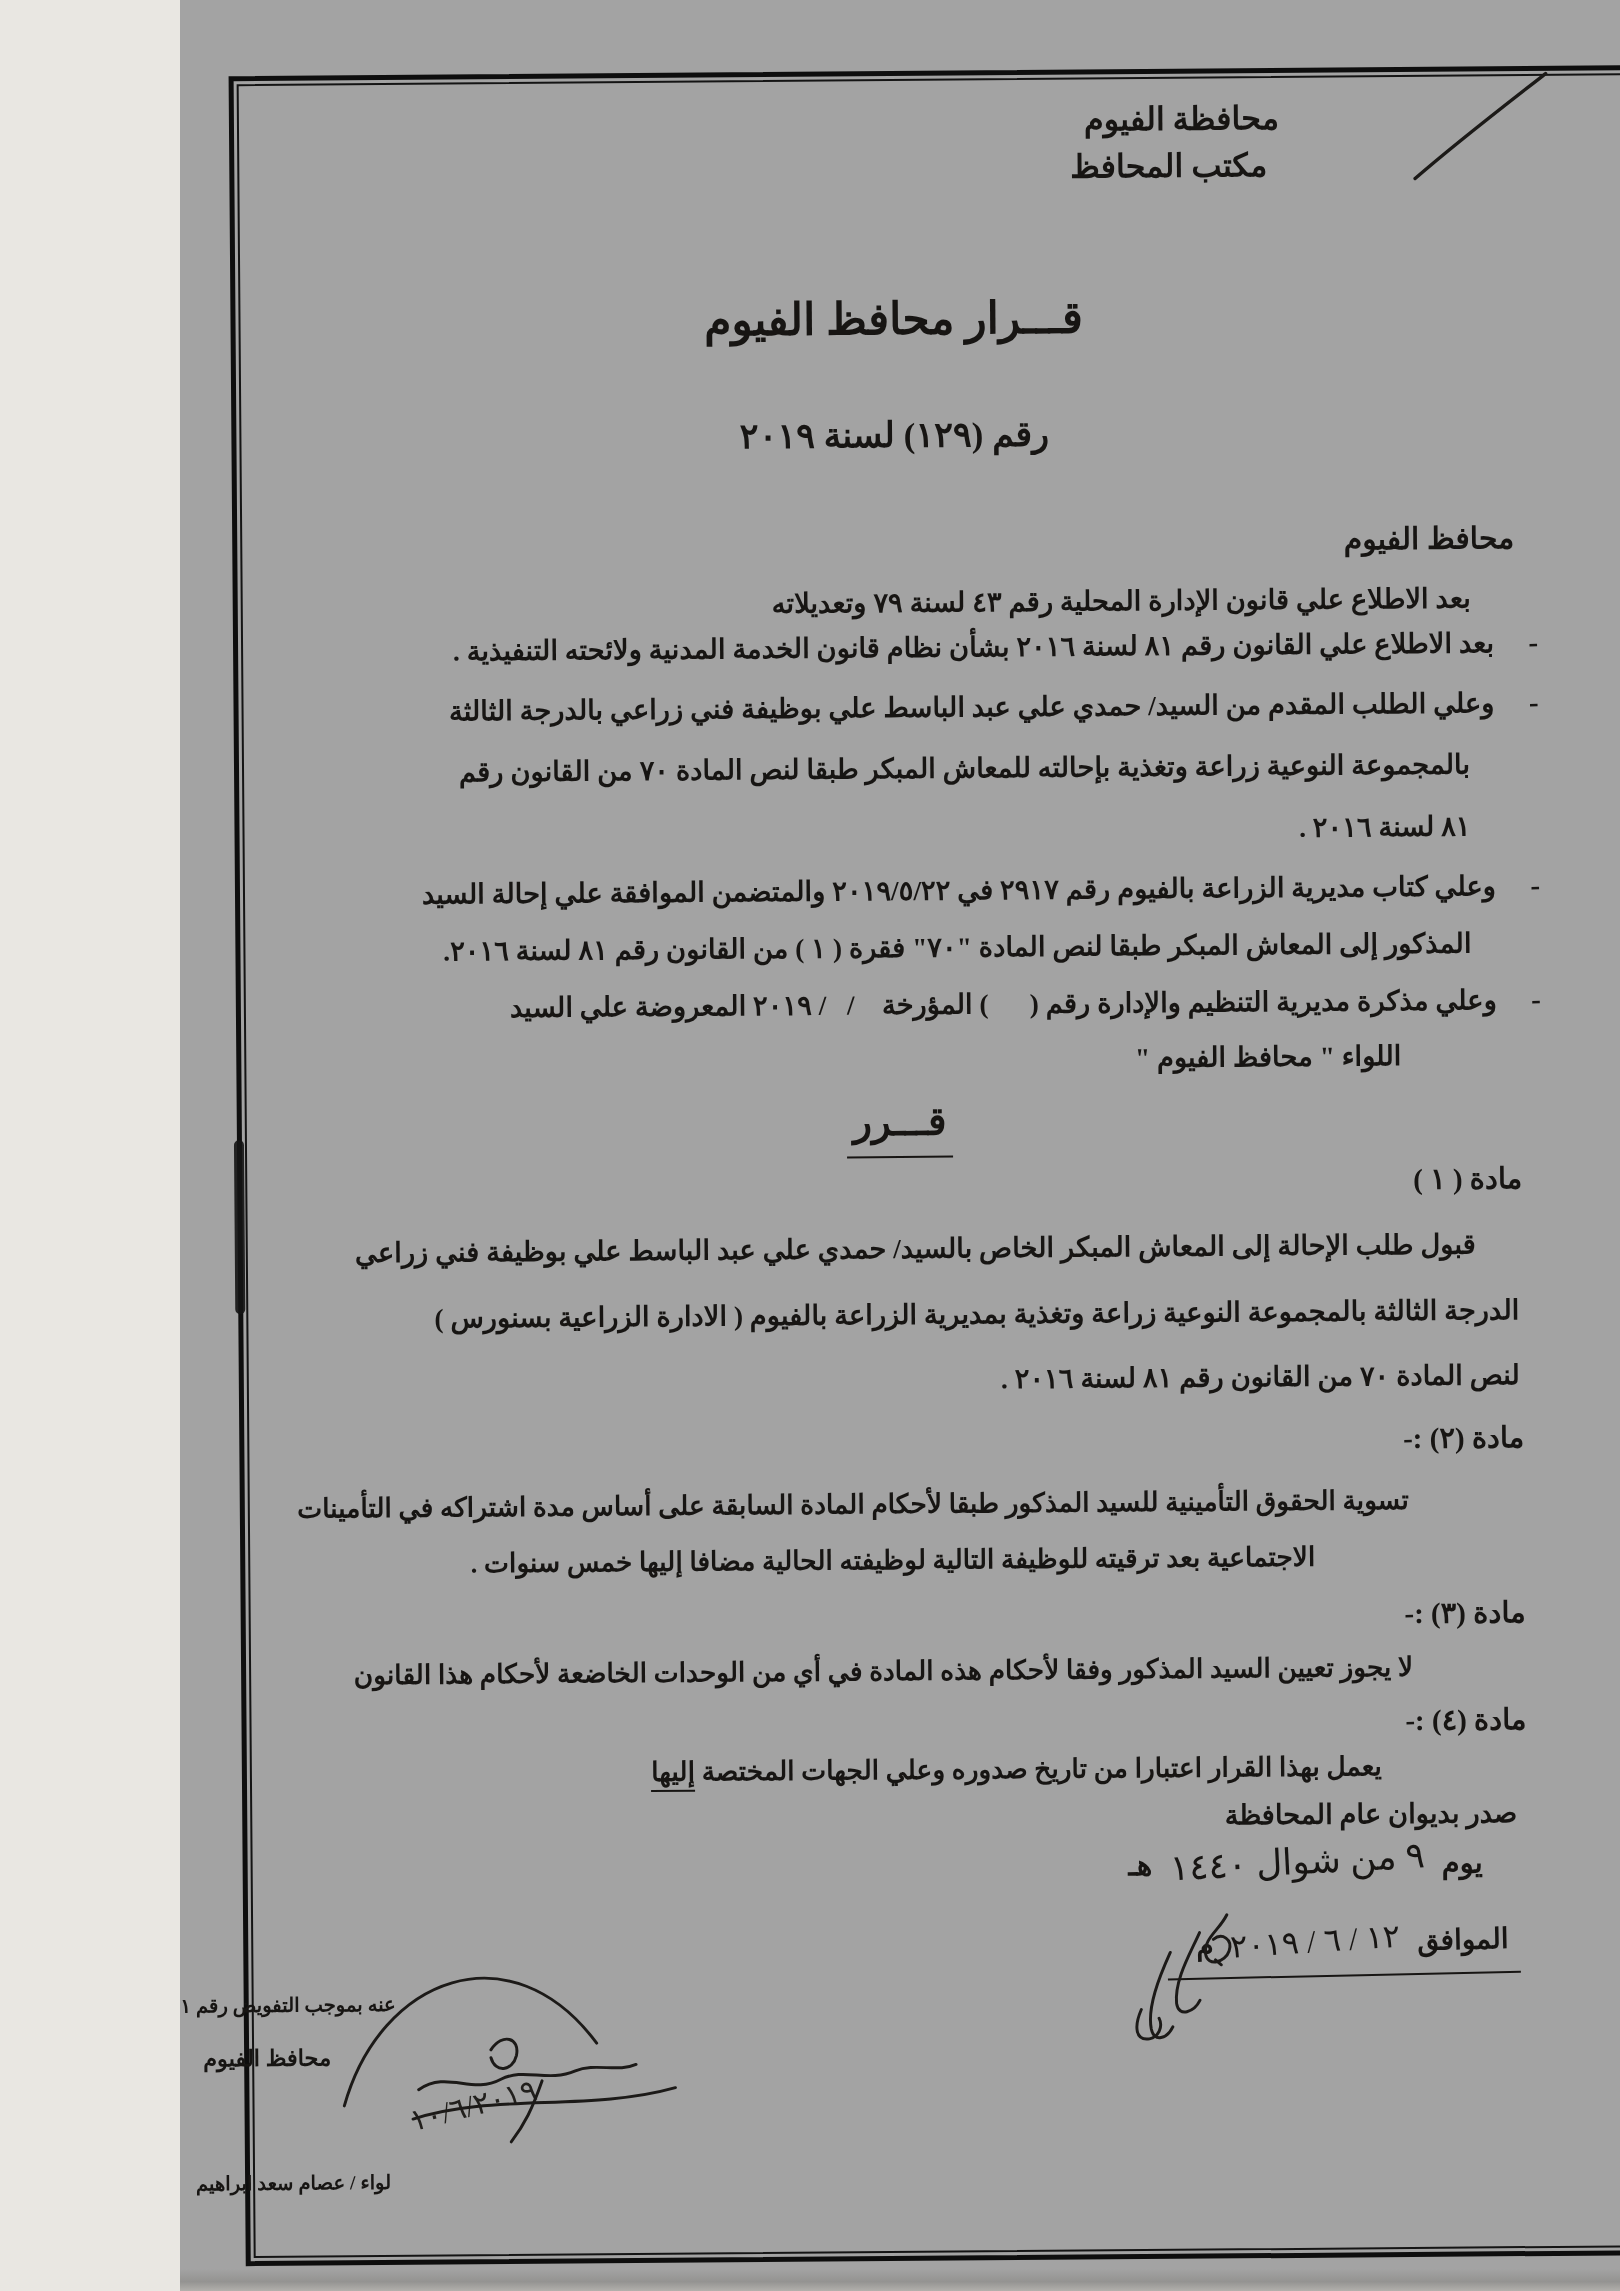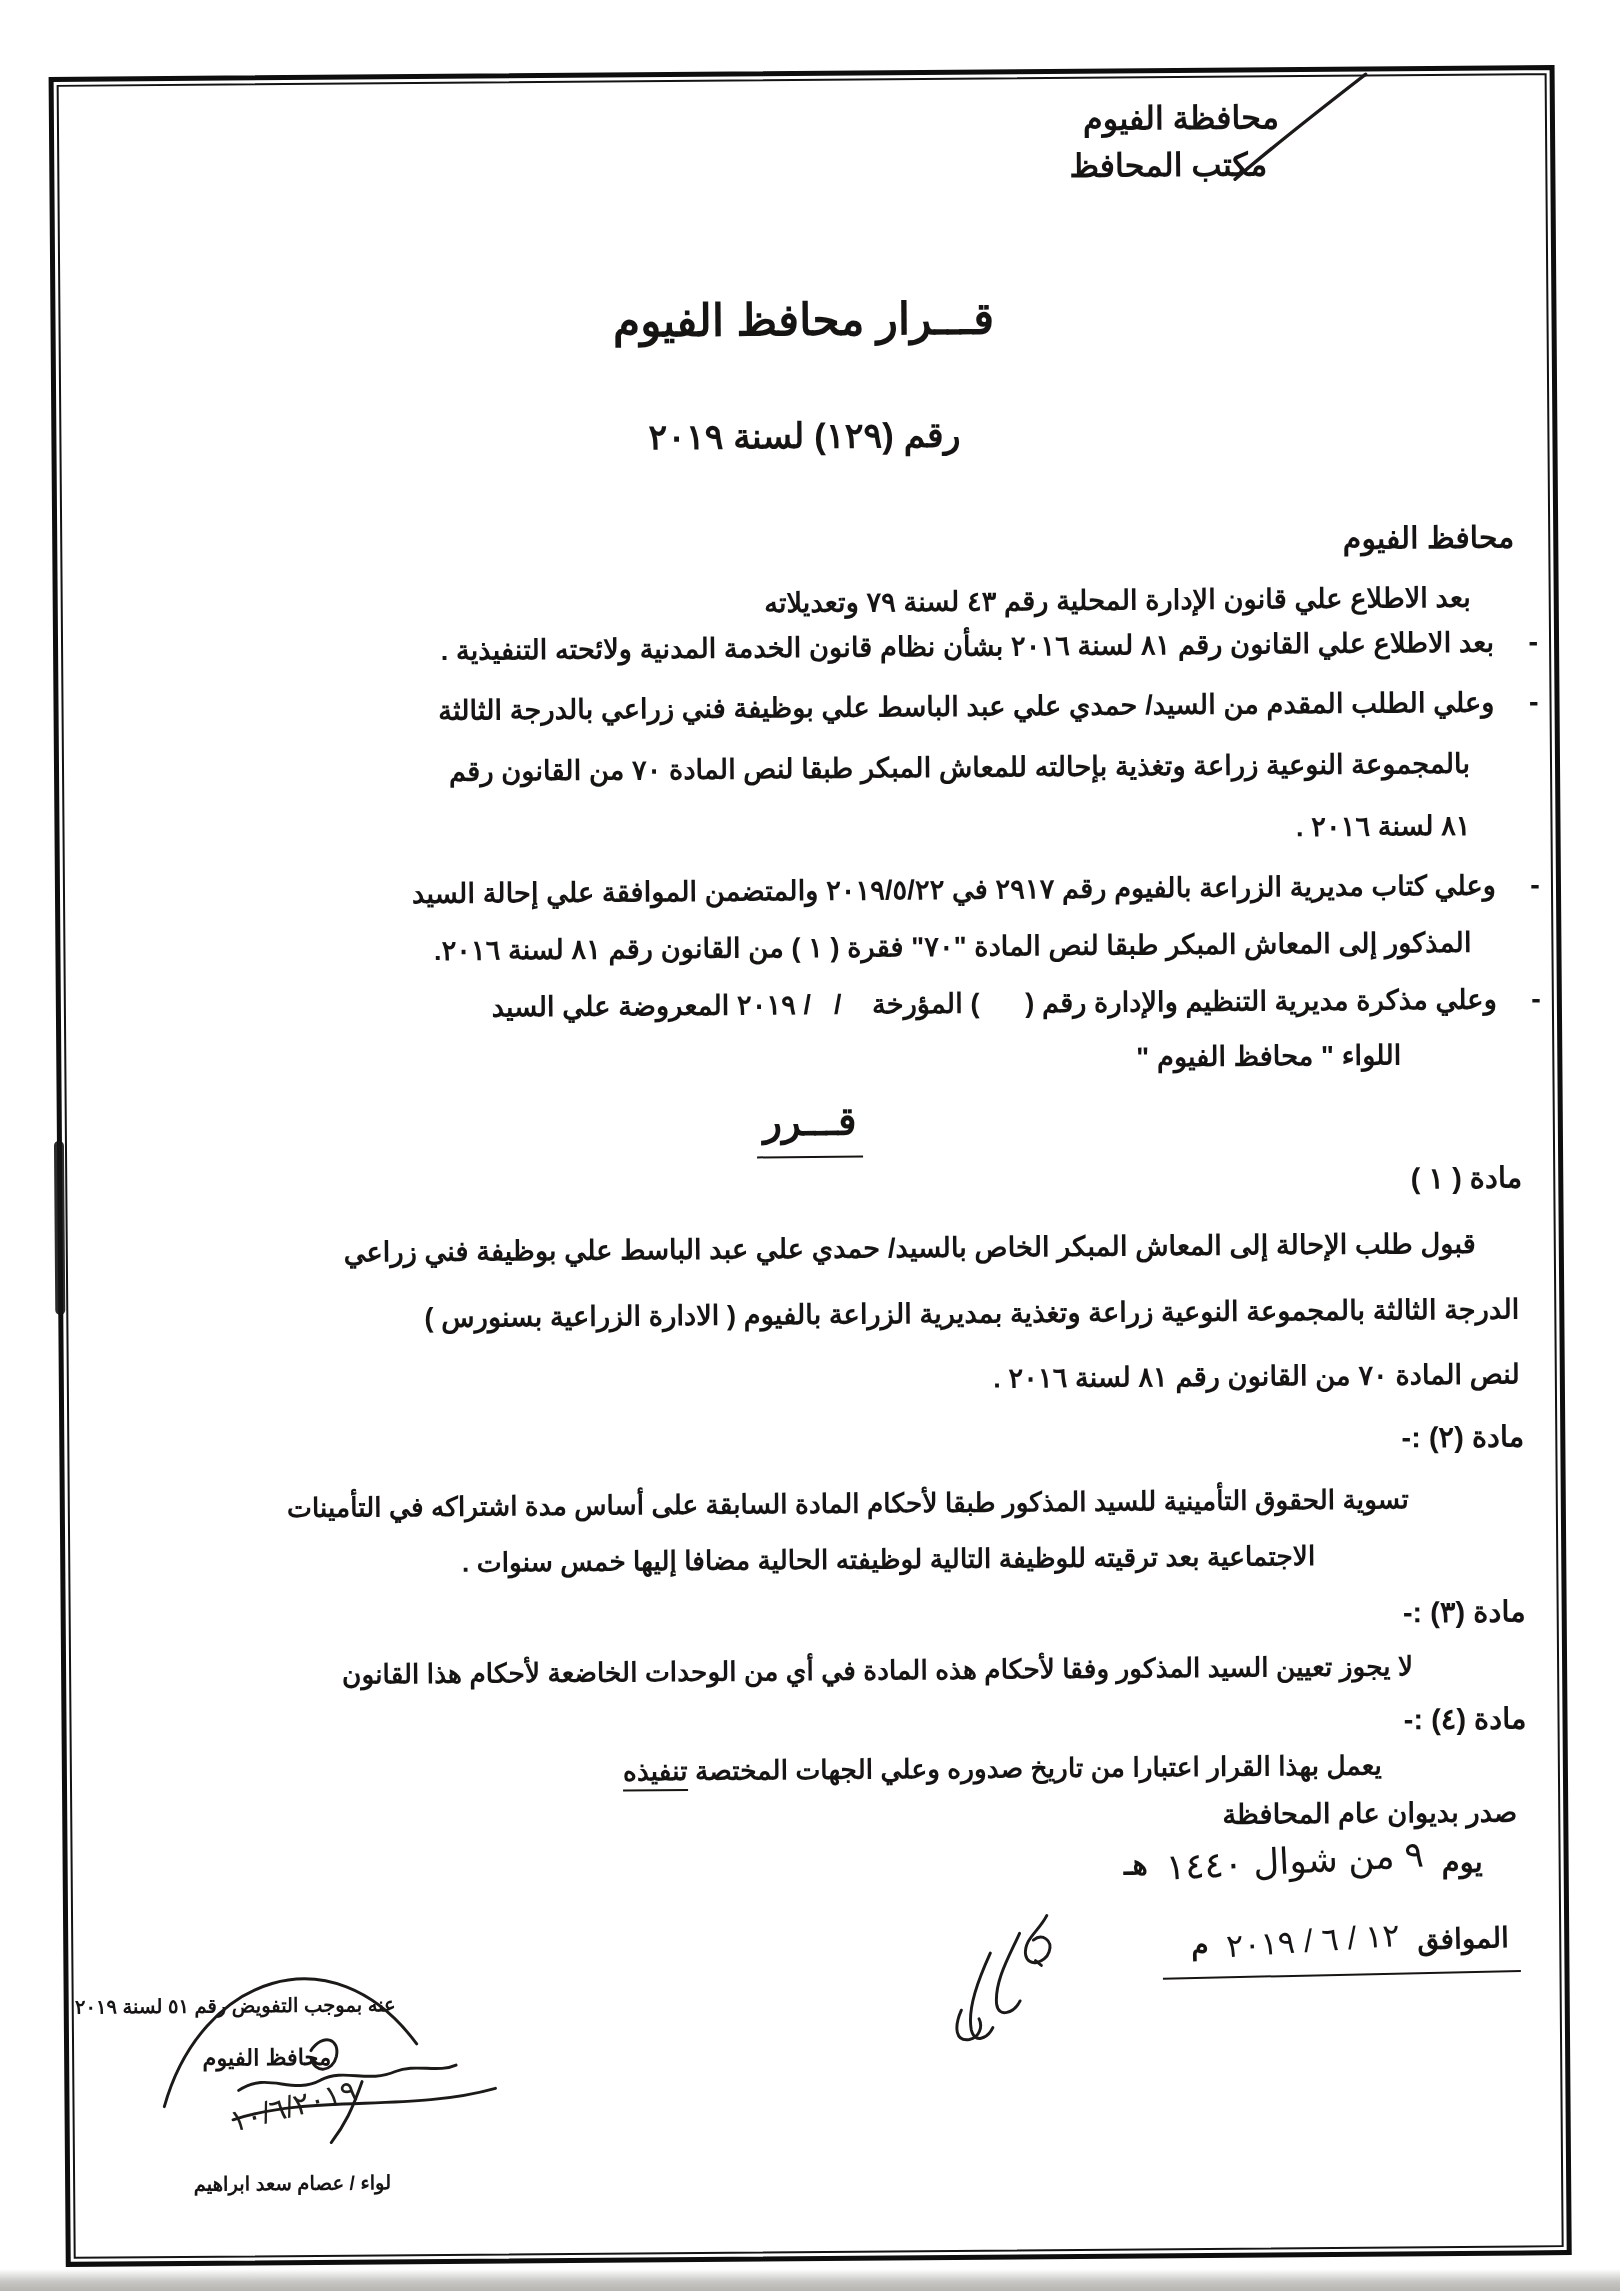--- a/index.html
+++ b/index.html
@@ -1,21 +1,21 @@
 <!DOCTYPE html>
 <html lang="ar" dir="rtl"><head>
 <meta charset="utf-8">
 <style>
   html,body{margin:0;padding:0;background:#e9e7e2;}
   .page{
     position:relative;
-    width:1620px;height:2292px;
-    background:#ffffff;
+    width:1440px;height:2292px;
+    background:#a3a3a3;
     overflow:hidden;
-    font-family:Liberation Sans, sans-serif;
+    font-family:Liberation Serif, serif;
     color:#171513;
     direction:rtl;
   }
   .sheet{
     position:absolute;inset:0;
     transform:rotate(-0.45deg);
     transform-origin:50% 50%;
   }
   .frame-outer{
     position:absolute;left:57px;top:71px;width:1506px;height:2190px;
@@ -131,21 +131,21 @@
 
     <div class="line label" style="top:1423px;right:98px;">مادة (٢) :-</div>
     <div class="line small" style="top:1487px;right:214px;">تسوية الحقوق التأمينية للسيد المذكور طبقا لأحكام المادة السابقة على أساس مدة اشتراكه في التأمينات</div>
     <div class="line small" style="top:1543px;right:308px;">الاجتماعية بعد ترقيته للوظيفة التالية لوظيفته الحالية مضافا إليها خمس سنوات .</div>
 
     <div class="line label" style="top:1598px;right:98px;">مادة (٣) :-</div>
     <div class="line small" style="top:1654px;right:211px;">لا يجوز تعيين السيد المذكور وفقا لأحكام هذه المادة في أي من الوحدات الخاضعة لأحكام هذا القانون</div>
 
     <div class="line label" style="top:1705px;right:98px;">مادة (٤) :-</div>
     <div class="line small" style="top:1753px;right:243px;">
-      <span>يعمل بهذا القرار اعتبارا من تاريخ صدوره وعلي الجهات المختصة </span><span class="u">تنفيذه</span>
+      <span>يعمل بهذا القرار اعتبارا من تاريخ صدوره وعلي الجهات المختصة </span><span class="u">إليها</span>
     </div>
 
     <div class="line" style="top:1800px;right:108px;">صدر بديوان عام المحافظة</div>
 
     <div class="line label" style="top:1841px;right:143px;">
       <span>يوم</span>
       <span class="hand">٩ من شوال ١٤٤٠</span>
       <span>هـ</span>
     </div>
 

